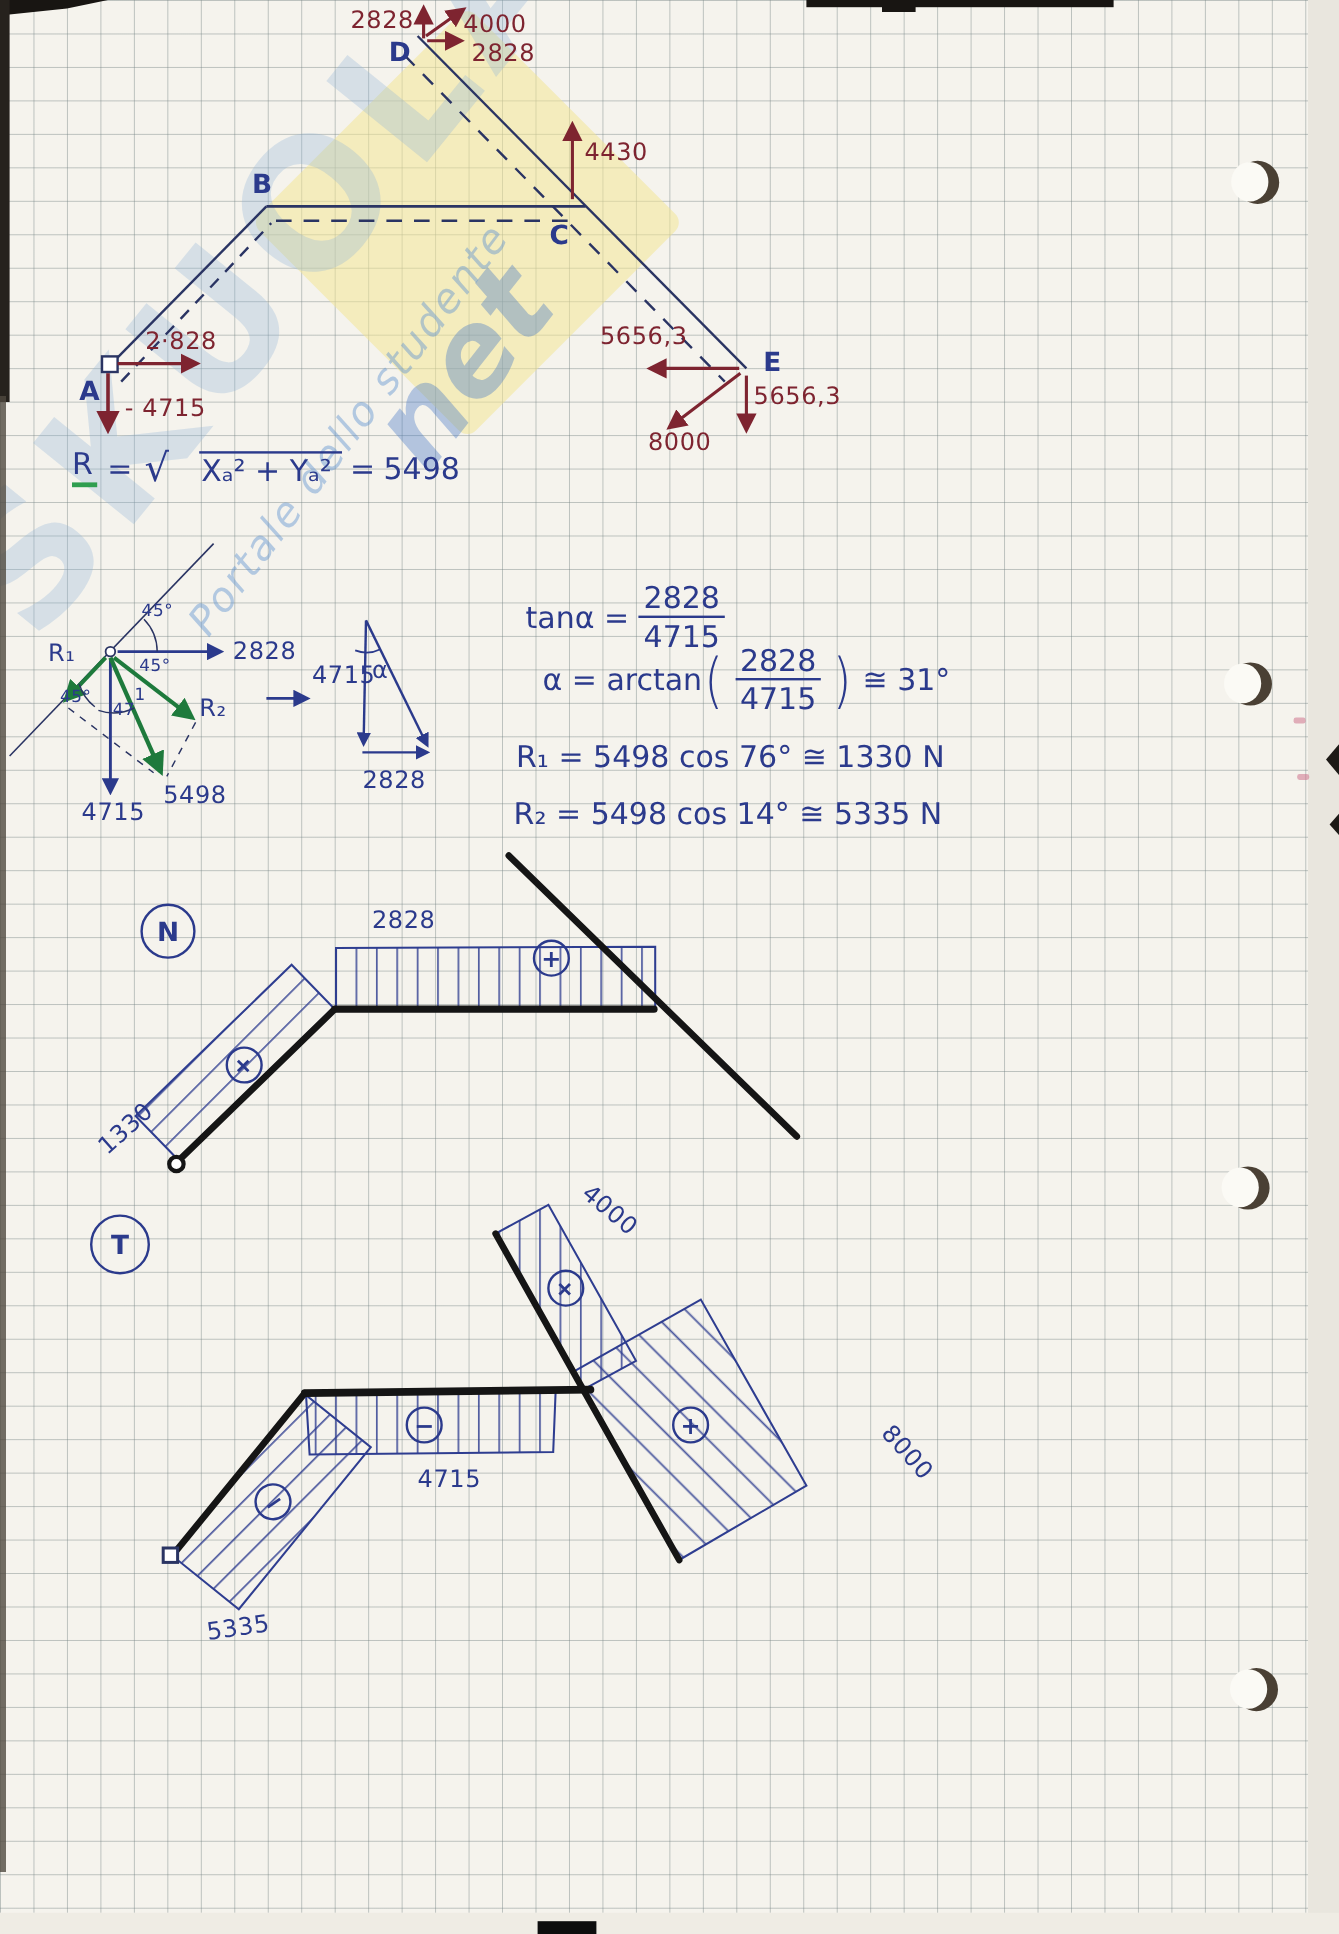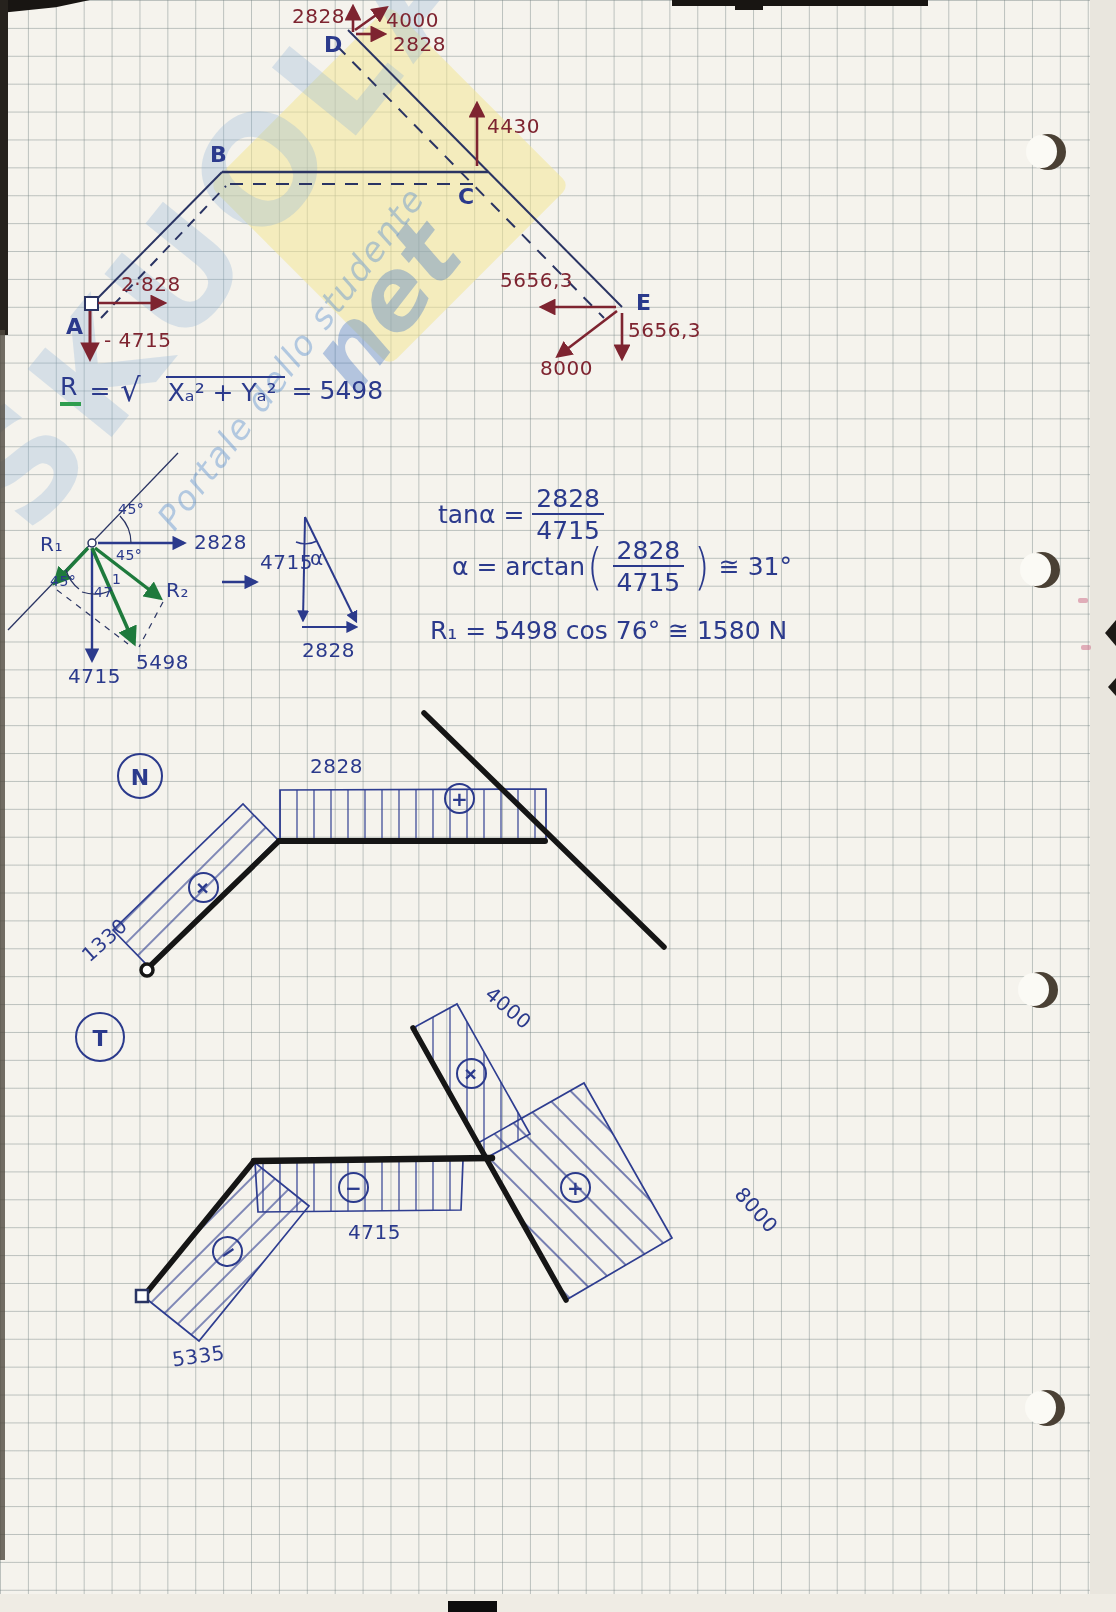--- a/index.html
+++ b/index.html
@@ -202,21 +202,22 @@
   <div class="formula" style="left:452px;top:538px">
     <span>α = arctan</span>
     <span class="paren">(</span>
     <span class="frac">
       <span class="num">2828</span>
       <span class="den">4715</span>
     </span>
     <span class="paren">)</span>
     <span class="sp">≅ 31°</span>
   </div>
-  <div class="formula" style="left:430px;top:618px">R₁ = 5498 cos 76° ≅ 1580 N</div>
+  <div class="formula" style="left:430px;top:618px">R₁ = 5498 cos 76° ≅ 1330 N</div>
+  <div class="formula" style="left:428px;top:666px">R₂ = 5498 cos 14° ≅ 5335 N</div>
 
   <div class="circ-lbl" style="left:127px;top:765px">N</div>
   <div class="lbl" style="left:310px;top:756px">2828</div>
   <div class="sign" style="left:444px;top:783px">+</div>
   <div class="sign rot45" style="left:188px;top:872px">+</div>
   <div class="lbl" style="left:78px;top:930px;transform:rotate(-42deg)">1330</div>
 
   <div class="circ-lbl" style="left:87px;top:1026px">T</div>
   <div class="lbl" style="left:482px;top:998px;transform:rotate(40deg)">4000</div>
   <div class="sign rot45" style="left:456px;top:1058px">+</div>

